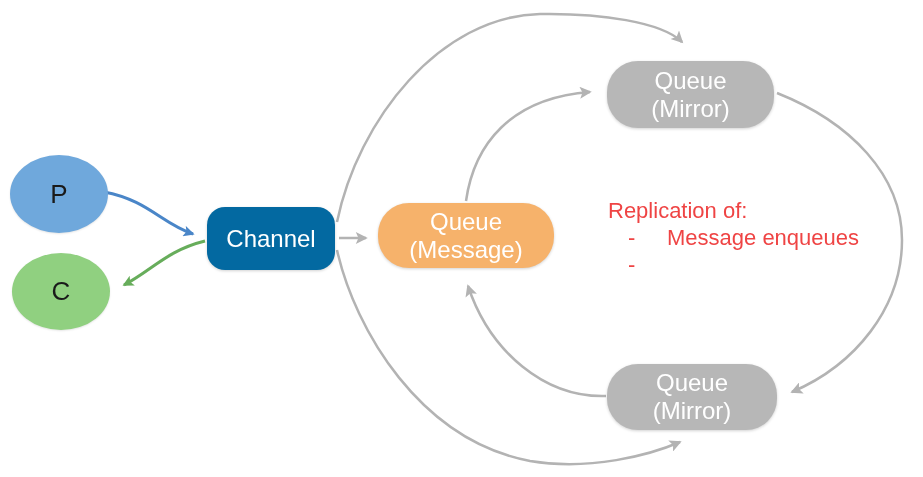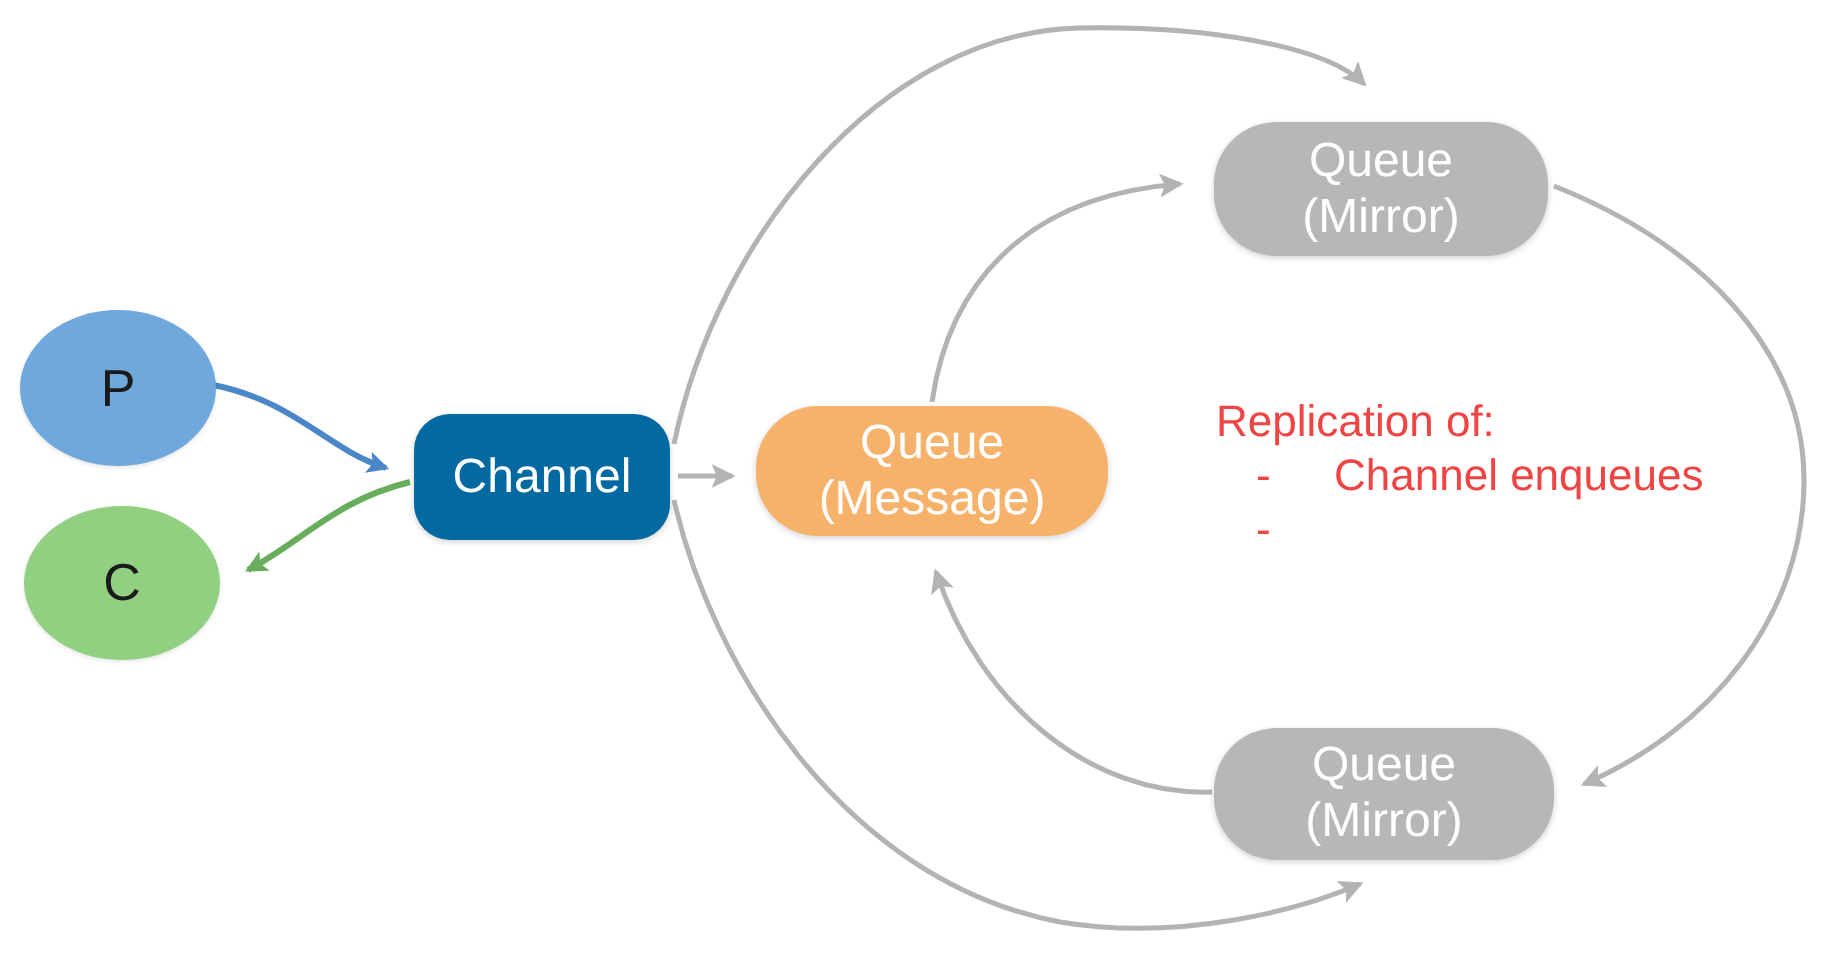--- a/index.html
+++ b/index.html
@@ -96,20 +96,20 @@
 
   <div class="node roundbox queue-box node-mirror-bottom" style="background-color: rgb(183, 183, 183);">
     <span>Queue</span>
     <span>(Mirror)</span>
   </div>
 
   <div class="annotation" style="color: #ef4444;">
     <div>Replication of:</div>
     <div class="bullet-row">
       <span class="dash">-</span>
-      <span>Channel enqueues</span>
+      <span>Message enqueues</span>
     </div>
     <div class="bullet-row">
       <span class="dash">-</span>
     </div>
   </div>
 
 </div>
 
 </body></html>

